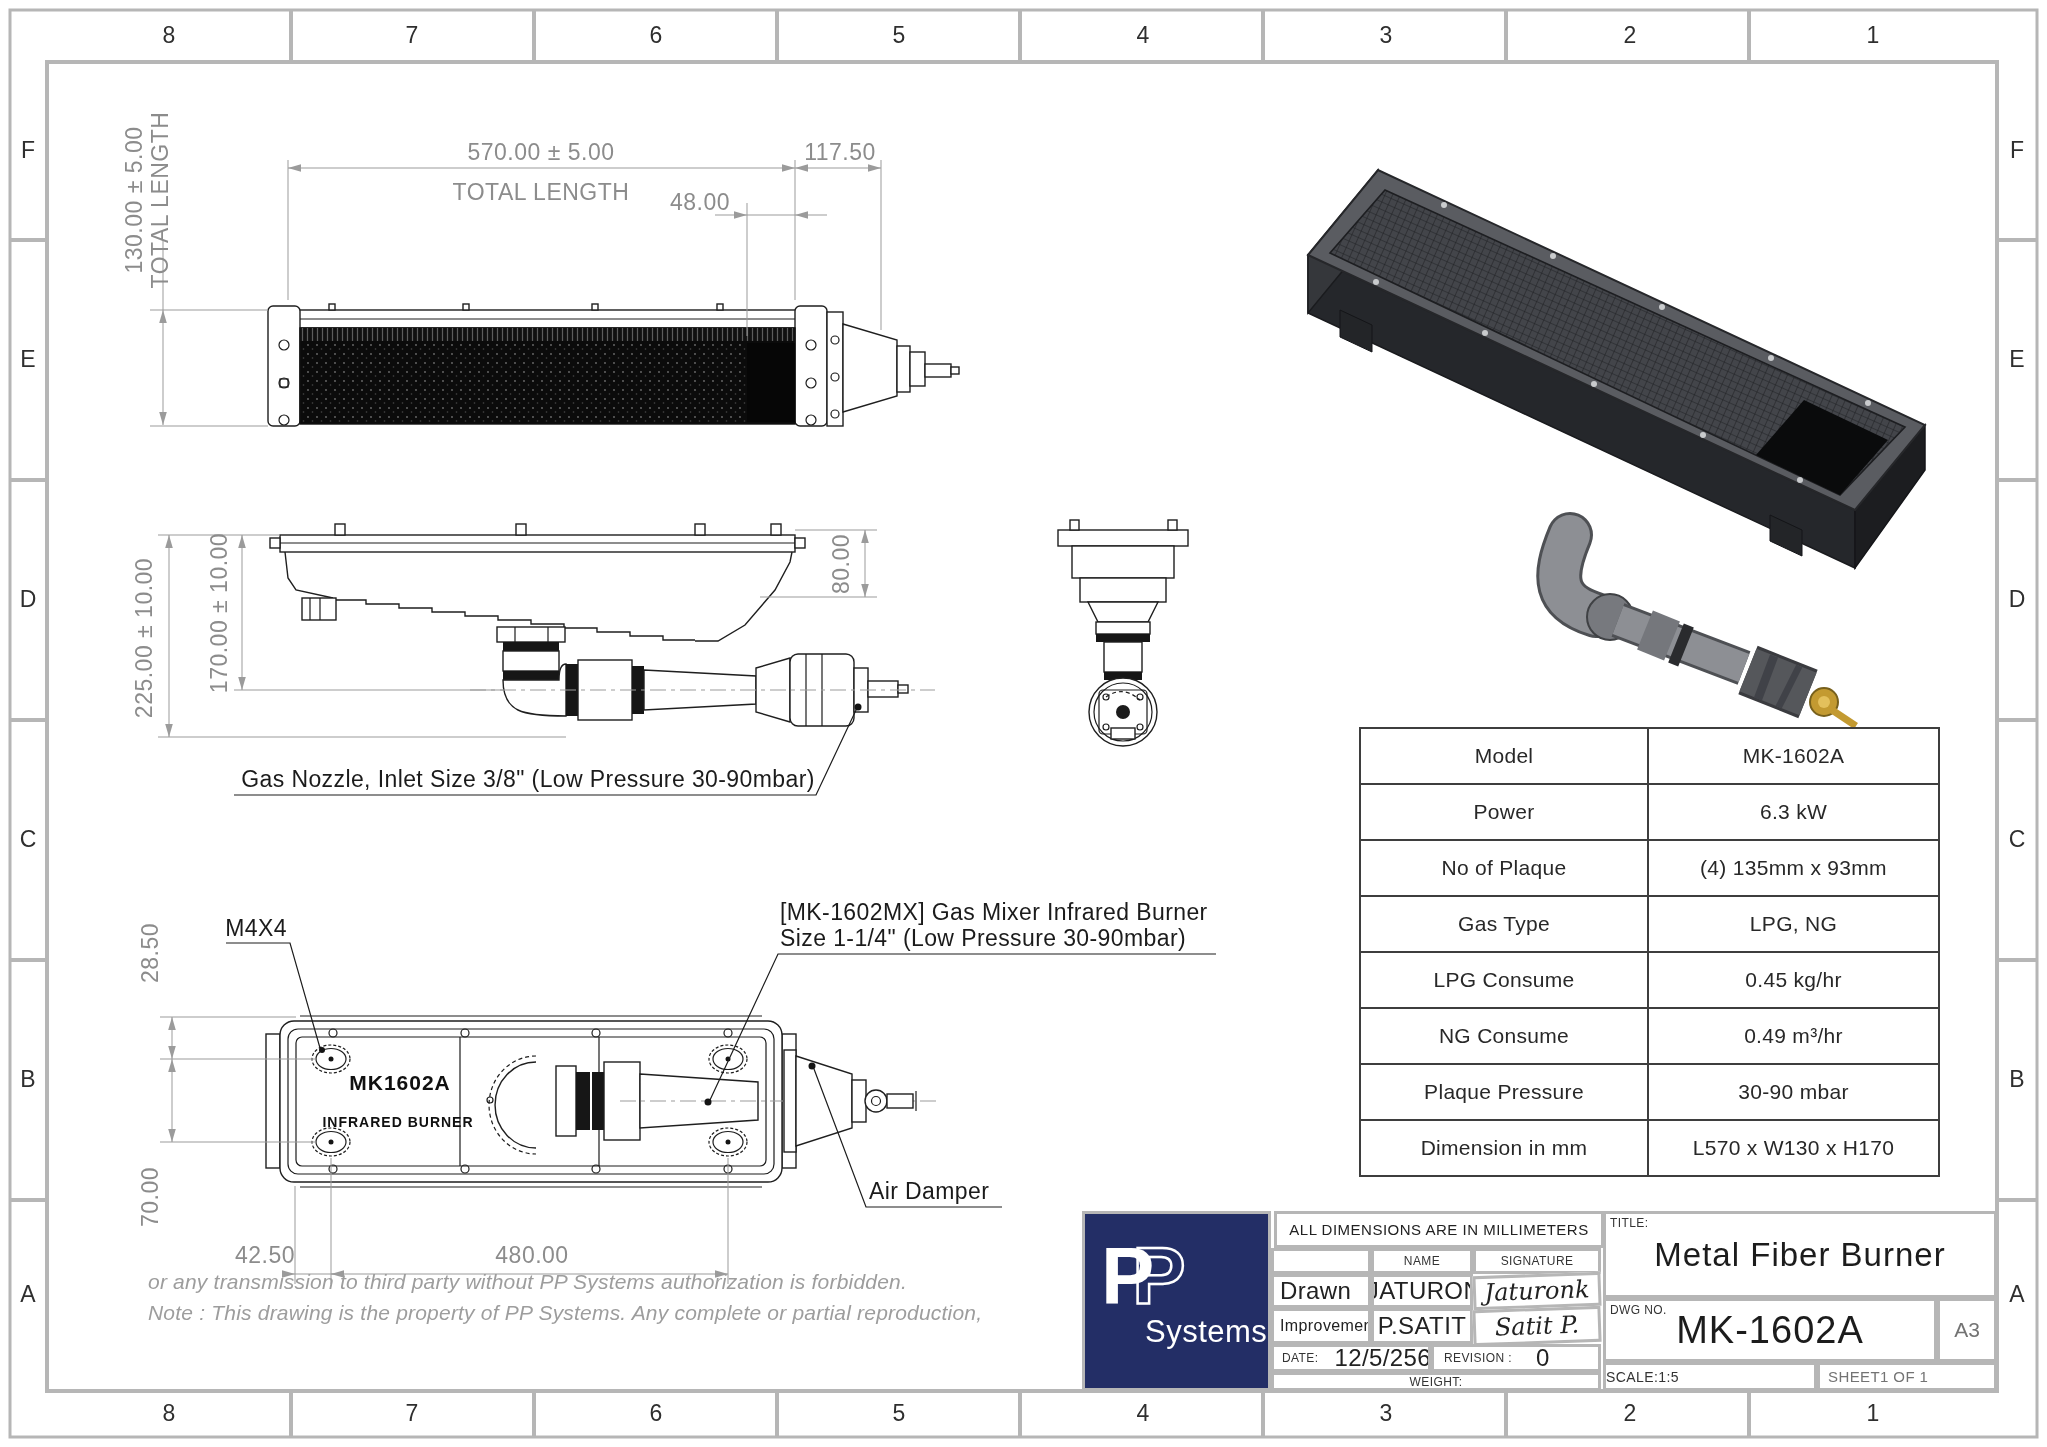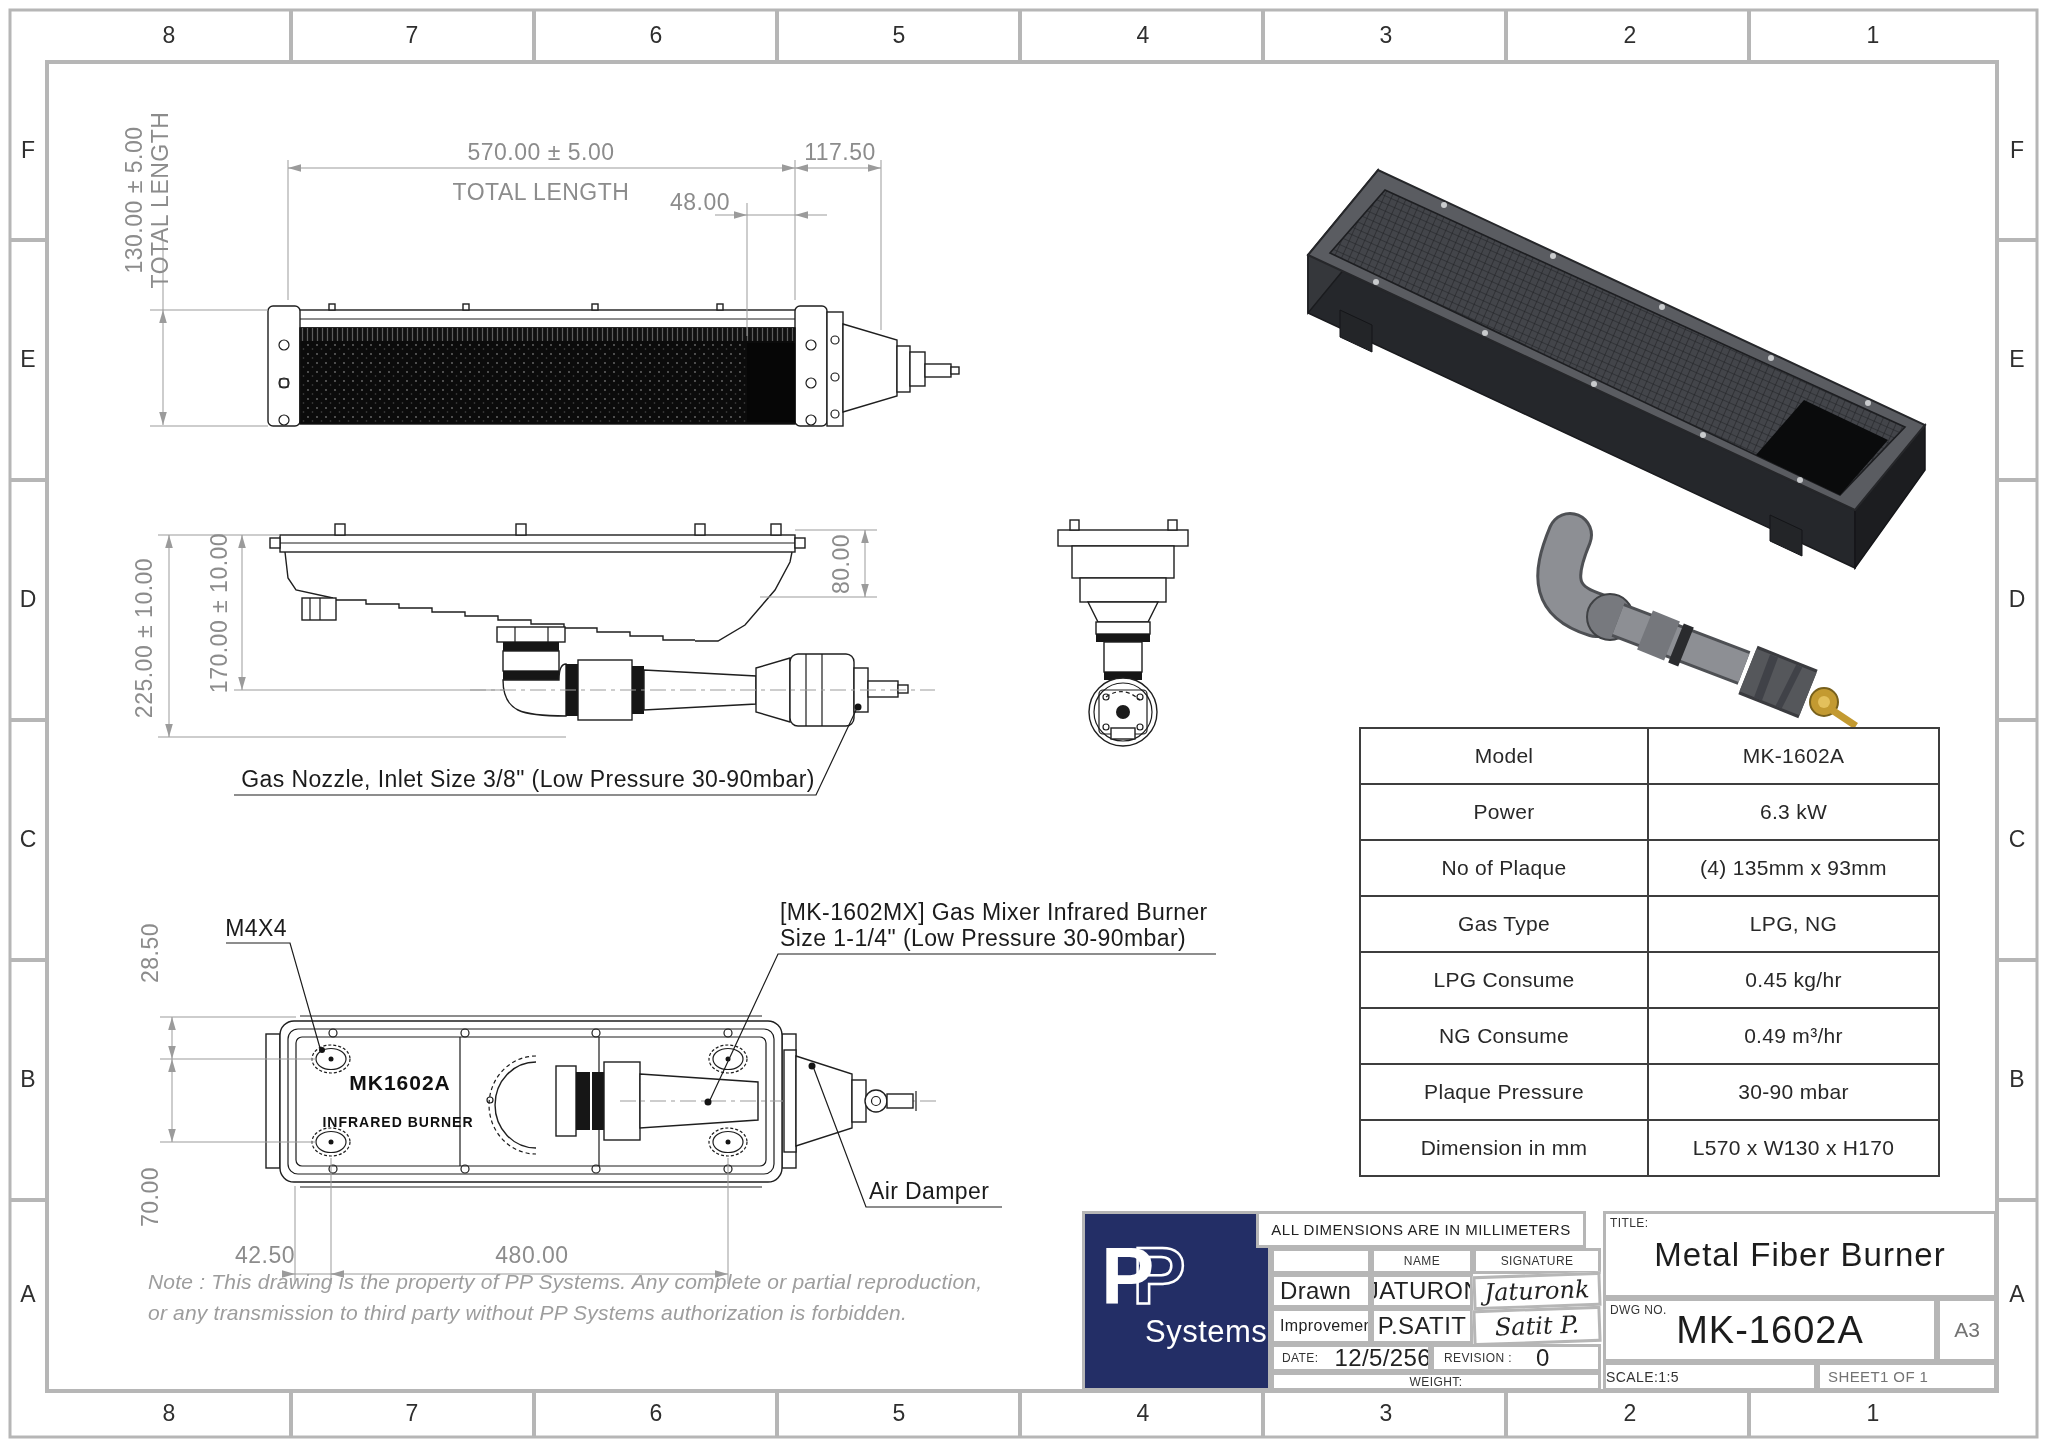--- a/index.html
+++ b/index.html
@@ -398,31 +398,31 @@
         <td>30-90 mbar</td>
       </tr>
   <tr>
         <td class="l">Dimension in mm</td>
         <td>L570 x W130 x H170</td>
       </tr>
 </tbody>
   </table>
 
 <div class="note">
+  <span style="display:block">or any transmission to third party without PP Systems authorization is forbidden.</span>
   <span style="display:block">Note : This drawing is the property of PP Systems. Any complete or partial reproduction,</span>
-  <span style="display:block">or any transmission to third party without PP Systems authorization is forbidden.</span>
 </div>
 
 <div class="tb">
   <div class="logo" style="background:#232e66">
     <div class="pp"><span>P</span><span class="p2">P</span></div>
     <span class="sys">Systems</span>
   </div>
 
-  <div class="cell cc" style="left:174px;top:0;width:330px;height:37px;font-size:15px;letter-spacing:.5px">ALL DIMENSIONS ARE IN MILLIMETERS</div>
+  <div class="cell cc" style="left:192px;top:0;width:330px;height:37px;font-size:15px;letter-spacing:.5px">ALL DIMENSIONS ARE IN MILLIMETERS</div>
   <div class="cell" style="left:189px;top:37px;width:100px;height:26px"></div>
   <div class="cell cc small" style="left:289px;top:37px;width:102px;height:26px">NAME</div>
   <div class="cell cc small" style="left:391px;top:37px;width:128px;height:26px">SIGNATURE</div>
 
   <div class="cell med" style="left:189px;top:63px;width:100px;height:34px;display:flex;align-items:center;padding-left:6px">Drawn</div>
   <div class="cell cc med" style="left:289px;top:63px;width:102px;height:34px">P.JATURONK</div>
   <div class="cell cc script" style="left:391px;top:63px;width:128px;height:34px">Jaturonk</div>
 
   <div class="cell med" style="left:189px;top:97px;width:100px;height:36px;display:flex;align-items:center;padding-left:6px;font-size:16px">Improvement</div>
   <div class="cell cc med" style="left:289px;top:97px;width:102px;height:36px">P.SATIT</div>

